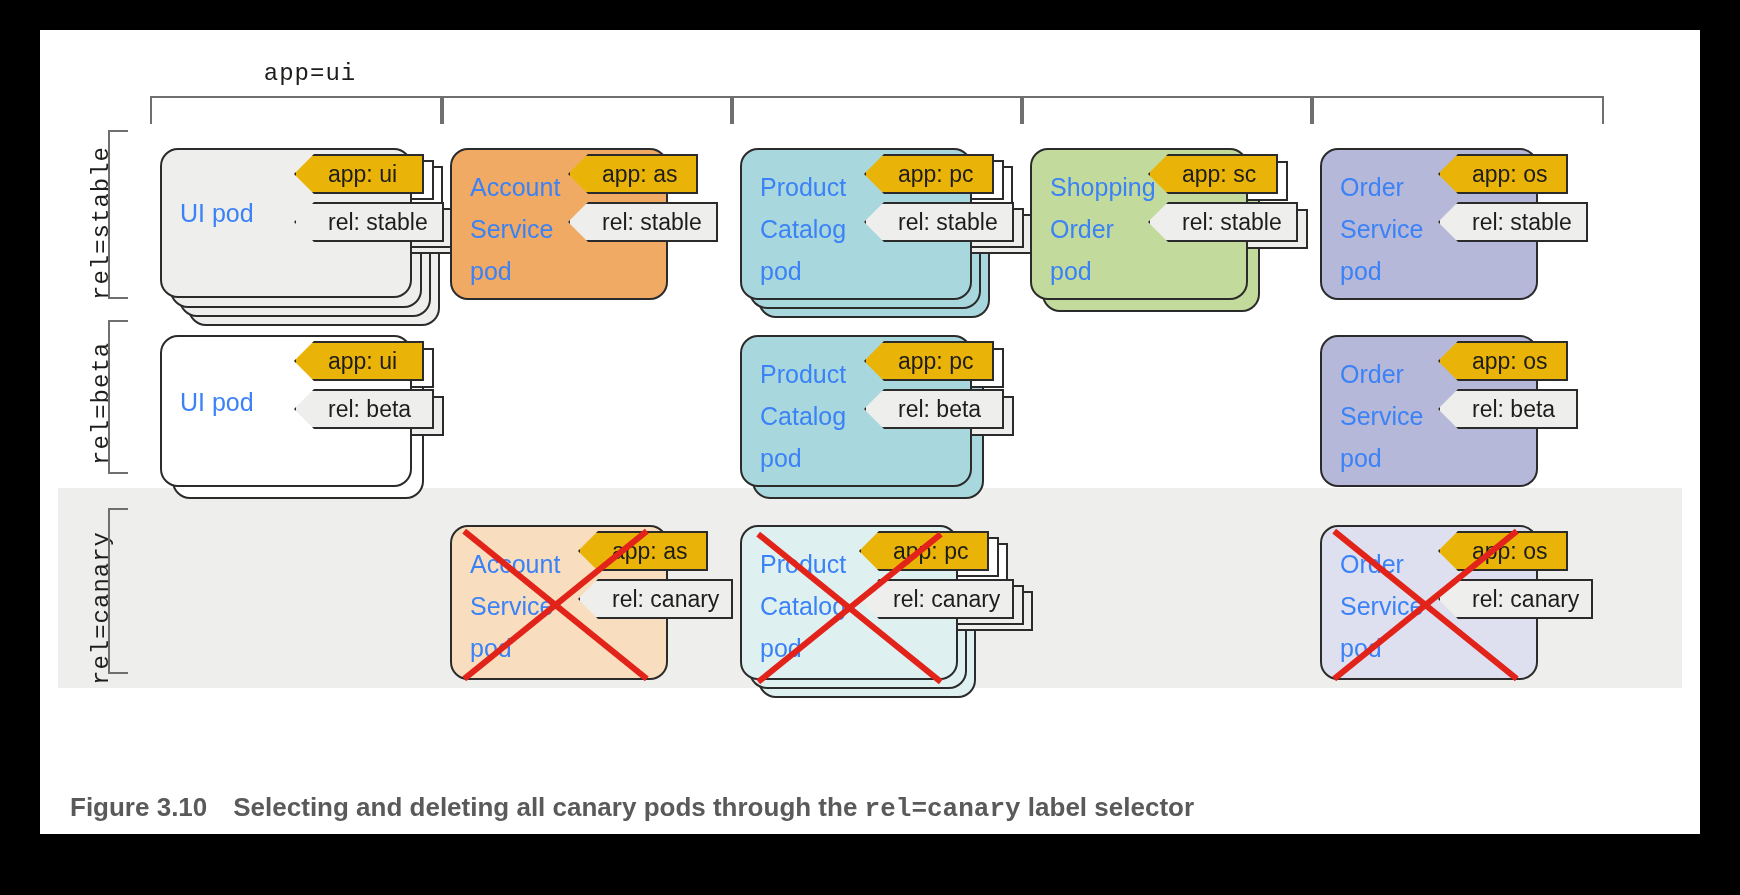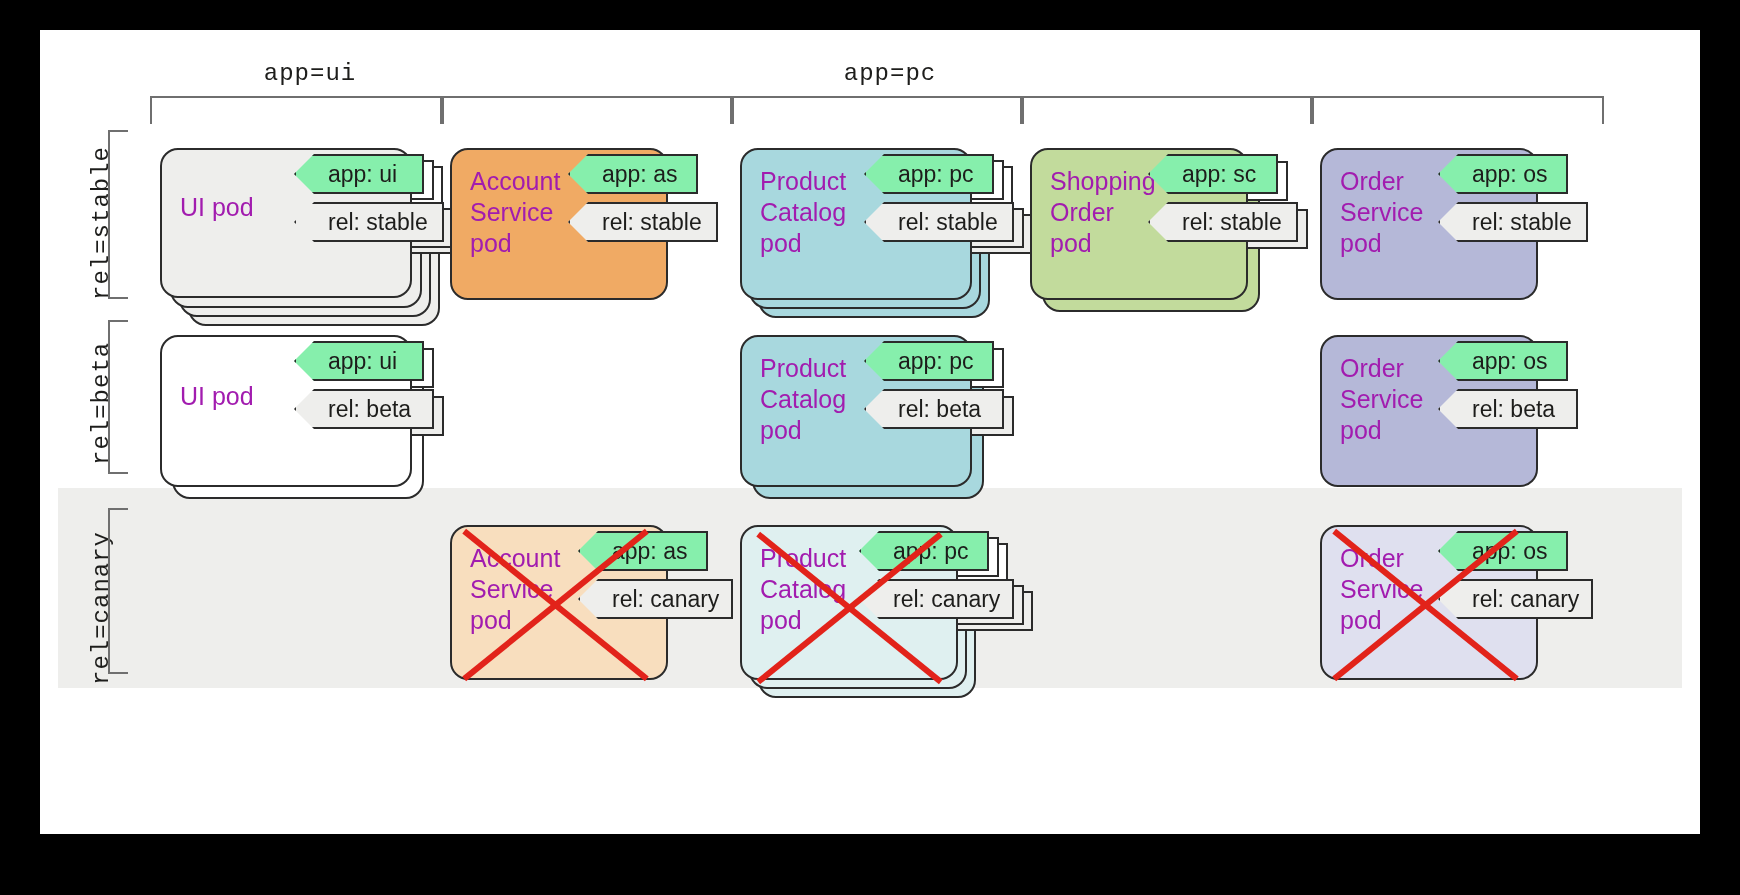--- a/index.html
+++ b/index.html
@@ -30,30 +30,30 @@
              transform:rotate(-90deg);transform-origin:left top;}
 
   
   .row-bracket{position:absolute;border:2px solid #6f6f6f;border-right:none;width:18px;}
 
   
   .pod-group{position:absolute;}
   .pod{position:absolute;border:2.5px solid #2b2b2b;border-radius:18px;box-sizing:border-box;}
   .pod.front{z-index:6;}
   .pod.back{z-index:2;}
-  .pod-title{position:absolute;left:20px;top:14px;font-size:25px;line-height:31px;
-             color:#a21caf;white-space:pre-line;z-index:7;}
+  .pod-title{position:absolute;left:20px;top:14px;font-size:25px;line-height:42px;
+             color:#3b82f6;white-space:pre-line;z-index:7;}
 
   
   .tag{position:absolute;height:40px;box-sizing:border-box;
        border:2.5px solid #2b2b2b;display:flex;align-items:center;
        font-size:23px;color:#1d1d1b;padding-left:32px;white-space:nowrap;
        clip-path:polygon(20px 0,100% 0,100% 100%,20px 100%,0 50%);
        z-index:10;}
-  .tag.app{background:#86efac;}
+  .tag.app{background:#eab308;}
   .tag.rel{background:#eeeeec;}
   
   .tag-ghost{position:absolute;height:40px;box-sizing:border-box;
              border:2.5px solid #2b2b2b;background:#ffffff;z-index:4;}
   .tag-ghost.rel{background:#eeeeec;}
 
   
   .x-mark{position:absolute;z-index:30;pointer-events:none;}
   .x-mark span{position:absolute;left:0;top:50%;width:100%;height:0;
                border-top:6px solid #e2231a;transform-origin:center;}
@@ -70,21 +70,20 @@
 <div id="sheet">
   <div id="figure">
 
     <div class="row-band" style="left:18px;top:458px;width:1624px;height:200px;"></div>
 
     <div class="col-head" style="left:140px;top:30px;width:260px;">app=ui</div>
     <div class="col-bracket" style="left:110px;top:66px;width:290px;"></div>
 
     <div class="col-bracket" style="left:400px;top:66px;width:290px;"></div>
 
-    <div class="col-head" style="left:720px;top:30px;width:260px;">app=pc</div>
     <div class="col-bracket" style="left:690px;top:66px;width:290px;"></div>
 
     <div class="col-bracket" style="left:980px;top:66px;width:290px;"></div>
 
     <div class="col-bracket" style="left:1270px;top:66px;width:290px;"></div>
 
     <div class="row-label" style="left:48px;top:270px;">rel=stable</div>
     <div class="row-bracket" style="left:68px;top:100px;height:165px;"></div>
 
     <div class="row-label" style="left:48px;top:435px;">rel=beta</div>
@@ -223,13 +222,16 @@
       <div class="tag app" style="left:118px;top:6px;width:130px;">app: os</div>
       <div class="tag rel" style="left:118px;top:54px;width:155px;">rel: canary</div>
       <div class="x-mark" style="left:-12px;top:-18px;width:235px;height:190px;">
         <span style="transform:rotate(39deg);"></span>
         <span style="transform:rotate(-39deg);"></span>
       </div>
     </div>
 
   </div>
 
+  <div id="caption">
+    <span class="fignum">Figure 3.10</span><span>Selecting and deleting all canary pods through the </span><span class="mono">rel=canary</span><span> label selector</span>
+  </div>
 </div>
 
 </body></html>

